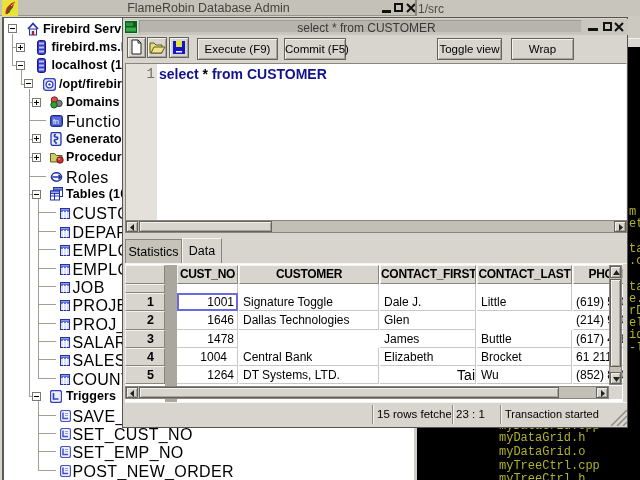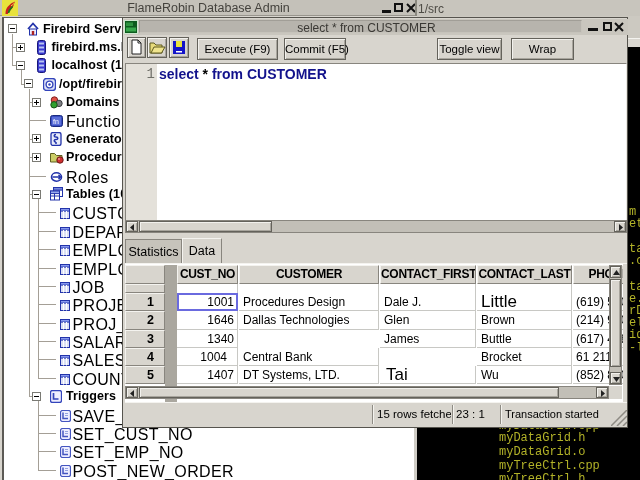--- a/index.html
+++ b/index.html
@@ -344,44 +344,44 @@
       <div class="hdrcell" style="left:352px; top:1px; width:95px; height:19px; font-size:12px; font-weight:bold; letter-spacing:-0.3px; text-align:center; line-height:17px; overflow:hidden;">CONTACT_LAST</div>
       <div class="hdrcell" style="left:448px; top:1px; width:96px; height:19px; font-size:12px; font-weight:bold; letter-spacing:-0.3px; text-align:center; line-height:17px; overflow:hidden;">PHONE_NO</div>
       <div class="hdrcell" style="left:0px; top:20px; width:40px; height:9px;"></div>
       <div class="abs" style="left:52px; top:20px; width:61px; height:9px; border-right:1px solid #c8c8c4;"></div>
       <div class="abs" style="left:114px; top:20px; width:140px; height:9px; border-right:1px solid #c8c8c4;"></div>
       <div class="abs" style="left:255px; top:20px; width:96px; height:9px; border-right:1px solid #c8c8c4;"></div>
       <div class="abs" style="left:352px; top:20px; width:95px; height:9px; border-right:1px solid #c8c8c4;"></div>
       <div class="abs" style="left:448px; top:20px; width:96px; height:9px; border-right:1px solid #c8c8c4;"></div>
       <div class="hdrcell" style="left:0px; top:29px; width:40px; height:18.3px; font-size:12.5px; font-weight:bold; text-align:right; line-height:16.3px; padding-right:10px;">1</div>
       <div class="abs" style="left:52px; top:29px; width:61px; height:18.3px; border-right:1px solid #c8c8c4; border-bottom:1px solid #c8c8c4; font-size:12px; text-align:right; line-height:18.3px; padding-right:3px; overflow:hidden; white-space:nowrap;">1001</div>
-      <div class="abs" style="left:114px; top:29px; width:140px; height:18.3px; border-right:1px solid #c8c8c4; border-bottom:1px solid #c8c8c4; font-size:12px; text-align:left; line-height:18.3px; padding-left:4px; overflow:hidden; white-space:nowrap;">Procedures Design</div>
+      <div class="abs" style="left:114px; top:29px; width:140px; height:18.3px; border-right:1px solid #c8c8c4; border-bottom:1px solid #c8c8c4; font-size:12px; text-align:left; line-height:18.3px; padding-left:4px; overflow:hidden; white-space:nowrap;">Signature Toggle</div>
       <div class="abs" style="left:255px; top:29px; width:96px; height:18.3px; border-right:1px solid #c8c8c4; border-bottom:1px solid #c8c8c4; font-size:12px; text-align:left; line-height:18.3px; padding-left:4px; overflow:hidden; white-space:nowrap;">Dale J.</div>
-      <div class="abs" style="left:352px; top:29px; width:95px; height:18.3px; border-right:1px solid #c8c8c4; border-bottom:1px solid #c8c8c4; font-size:17px; text-align:left; line-height:18.3px; padding-left:4px; overflow:hidden; white-space:nowrap;">Little</div>
+      <div class="abs" style="left:352px; top:29px; width:95px; height:18.3px; border-right:1px solid #c8c8c4; border-bottom:1px solid #c8c8c4; font-size:12px; text-align:left; line-height:18.3px; padding-left:4px; overflow:hidden; white-space:nowrap;">Little</div>
       <div class="abs" style="left:448px; top:29px; width:96px; height:18.3px; border-right:1px solid #c8c8c4; border-bottom:1px solid #c8c8c4; font-size:12px; text-align:left; line-height:18.3px; padding-left:3px; overflow:hidden; white-space:nowrap;">(619) 530-2710</div>
       <div class="hdrcell" style="left:0px; top:47.3px; width:40px; height:18.3px; font-size:12.5px; font-weight:bold; text-align:right; line-height:16.3px; padding-right:10px;">2</div>
       <div class="abs" style="left:52px; top:47.3px; width:61px; height:18.3px; border-right:1px solid #c8c8c4; border-bottom:1px solid #c8c8c4; font-size:12px; text-align:right; line-height:18.3px; padding-right:3px; overflow:hidden; white-space:nowrap;">1646</div>
       <div class="abs" style="left:114px; top:47.3px; width:140px; height:18.3px; border-right:1px solid #c8c8c4; border-bottom:1px solid #c8c8c4; font-size:12px; text-align:left; line-height:18.3px; padding-left:4px; overflow:hidden; white-space:nowrap;">Dallas Technologies</div>
       <div class="abs" style="left:255px; top:47.3px; width:96px; height:18.3px; border-right:1px solid #c8c8c4; border-bottom:1px solid #c8c8c4; font-size:12px; text-align:left; line-height:18.3px; padding-left:4px; overflow:hidden; white-space:nowrap;">Glen</div>
-      <div class="abs" style="left:352px; top:47.3px; width:95px; height:18.3px; border-right:1px solid #c8c8c4; border-bottom:1px solid #c8c8c4; font-size:12px; text-align:left; line-height:18.3px; padding-left:4px; overflow:hidden; white-space:nowrap;">Brown</div>
       <div class="abs" style="left:448px; top:47.3px; width:96px; height:18.3px; border-right:1px solid #c8c8c4; border-bottom:1px solid #c8c8c4; font-size:12px; text-align:left; line-height:18.3px; padding-left:3px; overflow:hidden; white-space:nowrap;">(214) 960-2233</div>
       <div class="hdrcell" style="left:0px; top:65.6px; width:40px; height:18.3px; font-size:12.5px; font-weight:bold; text-align:right; line-height:16.3px; padding-right:10px;">3</div>
-      <div class="abs" style="left:52px; top:65.6px; width:61px; height:18.3px; border-right:1px solid #c8c8c4; border-bottom:1px solid #c8c8c4; font-size:12px; text-align:right; line-height:18.3px; padding-right:3px; overflow:hidden; white-space:nowrap;">1340</div>
+      <div class="abs" style="left:52px; top:65.6px; width:61px; height:18.3px; border-right:1px solid #c8c8c4; border-bottom:1px solid #c8c8c4; font-size:12px; text-align:right; line-height:18.3px; padding-right:3px; overflow:hidden; white-space:nowrap;">1478</div>
       <div class="abs" style="left:255px; top:65.6px; width:96px; height:18.3px; border-right:1px solid #c8c8c4; border-bottom:1px solid #c8c8c4; font-size:12px; text-align:left; line-height:18.3px; padding-left:4px; overflow:hidden; white-space:nowrap;">James</div>
       <div class="abs" style="left:352px; top:65.6px; width:95px; height:18.3px; border-right:1px solid #c8c8c4; border-bottom:1px solid #c8c8c4; font-size:12px; text-align:left; line-height:18.3px; padding-left:4px; overflow:hidden; white-space:nowrap;">Buttle</div>
       <div class="abs" style="left:448px; top:65.6px; width:96px; height:18.3px; border-right:1px solid #c8c8c4; border-bottom:1px solid #c8c8c4; font-size:12px; text-align:left; line-height:18.3px; padding-left:3px; overflow:hidden; white-space:nowrap;">(617) 488-1864</div>
       <div class="hdrcell" style="left:0px; top:83.9px; width:40px; height:18.3px; font-size:12.5px; font-weight:bold; text-align:right; line-height:16.3px; padding-right:10px;">4</div>
       <div class="abs" style="left:52px; top:83.9px; width:61px; height:18.3px; border-right:1px solid #c8c8c4; border-bottom:1px solid #c8c8c4; font-size:12px; text-align:right; line-height:18.3px; padding-right:10px; overflow:hidden; white-space:nowrap;">1004</div>
       <div class="abs" style="left:114px; top:83.9px; width:140px; height:18.3px; border-right:1px solid #c8c8c4; border-bottom:1px solid #c8c8c4; font-size:12px; text-align:left; line-height:18.3px; padding-left:4px; overflow:hidden; white-space:nowrap;">Central Bank</div>
+      <div class="abs" style="left:255px; top:83.9px; width:96px; height:18.3px; border-right:1px solid #c8c8c4; border-bottom:1px solid #c8c8c4; font-size:12px; text-align:left; line-height:18.3px; padding-left:4px; overflow:hidden; white-space:nowrap;">Elizabeth</div>
       <div class="abs" style="left:352px; top:83.9px; width:95px; height:18.3px; border-right:1px solid #c8c8c4; border-bottom:1px solid #c8c8c4; font-size:12px; text-align:left; line-height:18.3px; padding-left:4px; overflow:hidden; white-space:nowrap;">Brocket</div>
       <div class="abs" style="left:448px; top:83.9px; width:96px; height:18.3px; border-right:1px solid #c8c8c4; border-bottom:1px solid #c8c8c4; font-size:12px; text-align:left; line-height:18.3px; padding-left:3px; overflow:hidden; white-space:nowrap;">61 211-99 88 01</div>
       <div class="hdrcell" style="left:0px; top:102.2px; width:40px; height:18.3px; font-size:12.5px; font-weight:bold; text-align:right; line-height:16.3px; padding-right:10px;">5</div>
-      <div class="abs" style="left:52px; top:102.2px; width:61px; height:18.3px; border-right:1px solid #c8c8c4; border-bottom:1px solid #c8c8c4; font-size:12px; text-align:right; line-height:18.3px; padding-right:3px; overflow:hidden; white-space:nowrap;">1407</div>
+      <div class="abs" style="left:52px; top:102.2px; width:61px; height:18.3px; border-right:1px solid #c8c8c4; border-bottom:1px solid #c8c8c4; font-size:12px; text-align:right; line-height:18.3px; padding-right:3px; overflow:hidden; white-space:nowrap;">1264</div>
       <div class="abs" style="left:114px; top:102.2px; width:140px; height:18.3px; border-right:1px solid #c8c8c4; border-bottom:1px solid #c8c8c4; font-size:12px; text-align:left; line-height:18.3px; padding-left:4px; overflow:hidden; white-space:nowrap;">DT Systems, LTD.</div>
-      <div class="abs" style="left:255px; top:102.2px; width:96px; height:18.3px; border-right:1px solid #c8c8c4; border-bottom:1px solid #c8c8c4; font-size:17px; text-align:left; line-height:18.3px; padding-left:6px; overflow:hidden; white-space:nowrap;">Tai</div>
+      <div class="abs" style="left:255px; top:102.2px; width:96px; height:18.3px; border-right:1px solid #c8c8c4; border-bottom:1px solid #c8c8c4; font-size:14px; text-align:right; line-height:18.3px; padding-left:6px; overflow:hidden; white-space:nowrap;">Tai</div>
       <div class="abs" style="left:352px; top:102.2px; width:95px; height:18.3px; border-right:1px solid #c8c8c4; border-bottom:1px solid #c8c8c4; font-size:12px; text-align:left; line-height:18.3px; padding-left:4px; overflow:hidden; white-space:nowrap;">Wu</div>
       <div class="abs" style="left:448px; top:102.2px; width:96px; height:18.3px; border-right:1px solid #c8c8c4; border-bottom:1px solid #c8c8c4; font-size:12px; text-align:left; line-height:18.3px; padding-left:3px; overflow:hidden; white-space:nowrap;">(852) 850-43-91-8</div>
       <div class="abs" style="left:52px; top:29px; width:61px; height:18.3px; border:2px solid #6a6adf;"></div>
       <div class="abs" style="left:484px; top:1px; width:13px; height:120px; background:#c2bfb7; border:1px solid #88857e;">
         <div class="abs btn" style="left:0; top:0; width:11px; height:12px;"><svg width="11" height="12">
             <path d="M5.5 3 L2 8 L9 8 Z" fill="#222"></path>
           </svg></div>
         <div class="abs btn" style="left:0; top:13px; width:11px; height:88px;"></div>
         <div class="abs btn" style="left:0; bottom:0; width:11px; height:12px;"><svg width="11" height="12">
             <path d="M2 4 L9 4 L5.5 9 Z" fill="#222"></path>

